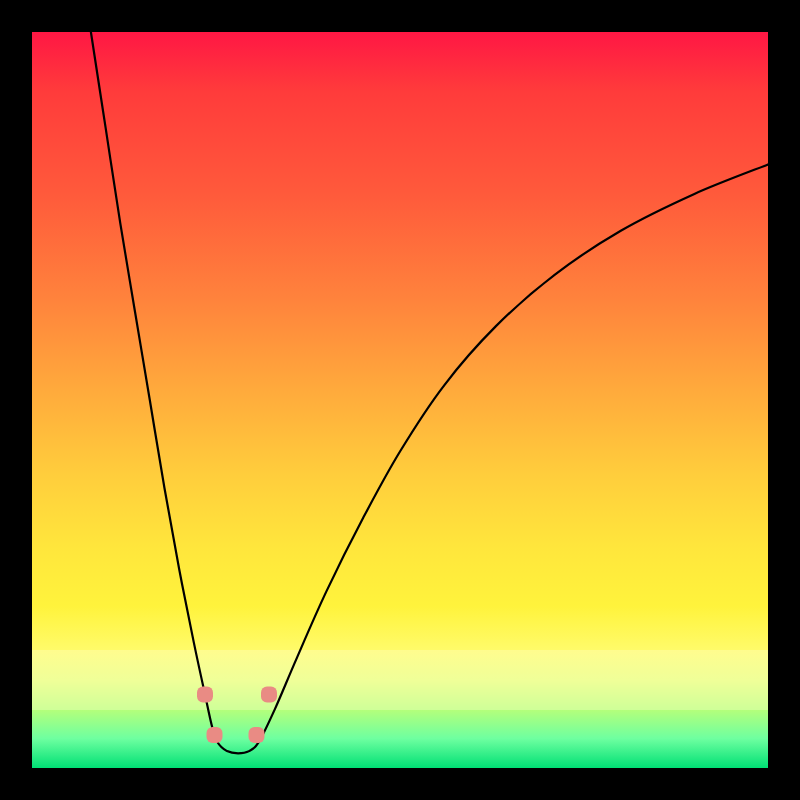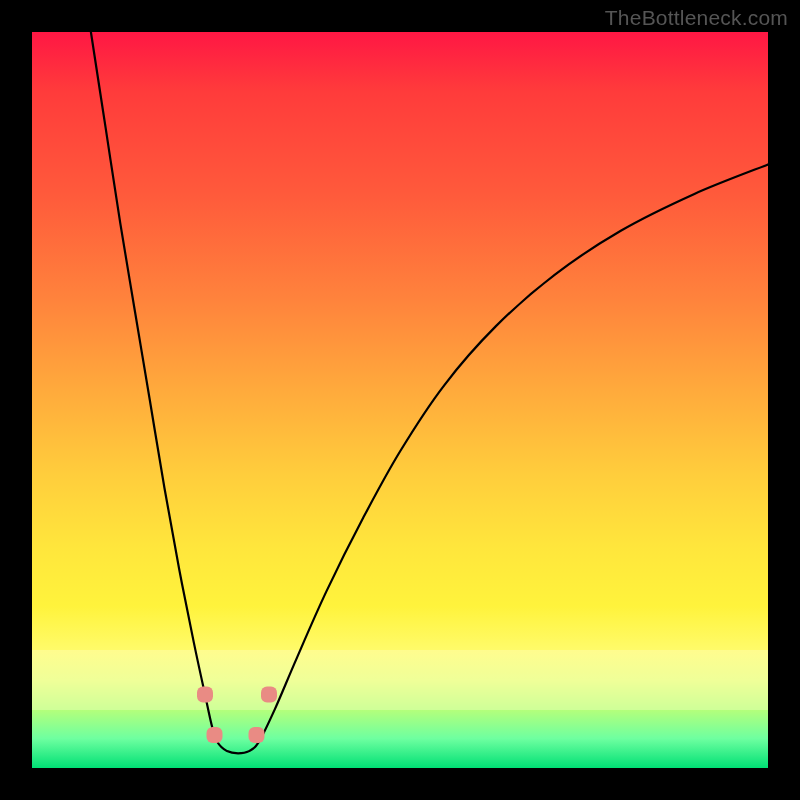--- a/index.html
+++ b/index.html
@@ -92,14 +92,13 @@
       <g id="marker-group">
           <rect x="165.0" y="654.4" width="16" height="16" rx="6" ry="6" fill="#e98b84"></rect>
           <rect x="174.5" y="694.9" width="16" height="16" rx="6" ry="6" fill="#e98b84"></rect>
           <rect x="216.5" y="694.9" width="16" height="16" rx="6" ry="6" fill="#e98b84"></rect>
           <rect x="229.0" y="654.4" width="16" height="16" rx="6" ry="6" fill="#e98b84"></rect>
         </g>
     </svg>
 
   </div>
 
-  <div class="watermark">TheBottleneck.com</div>
 </div>
 
 </body></html>

